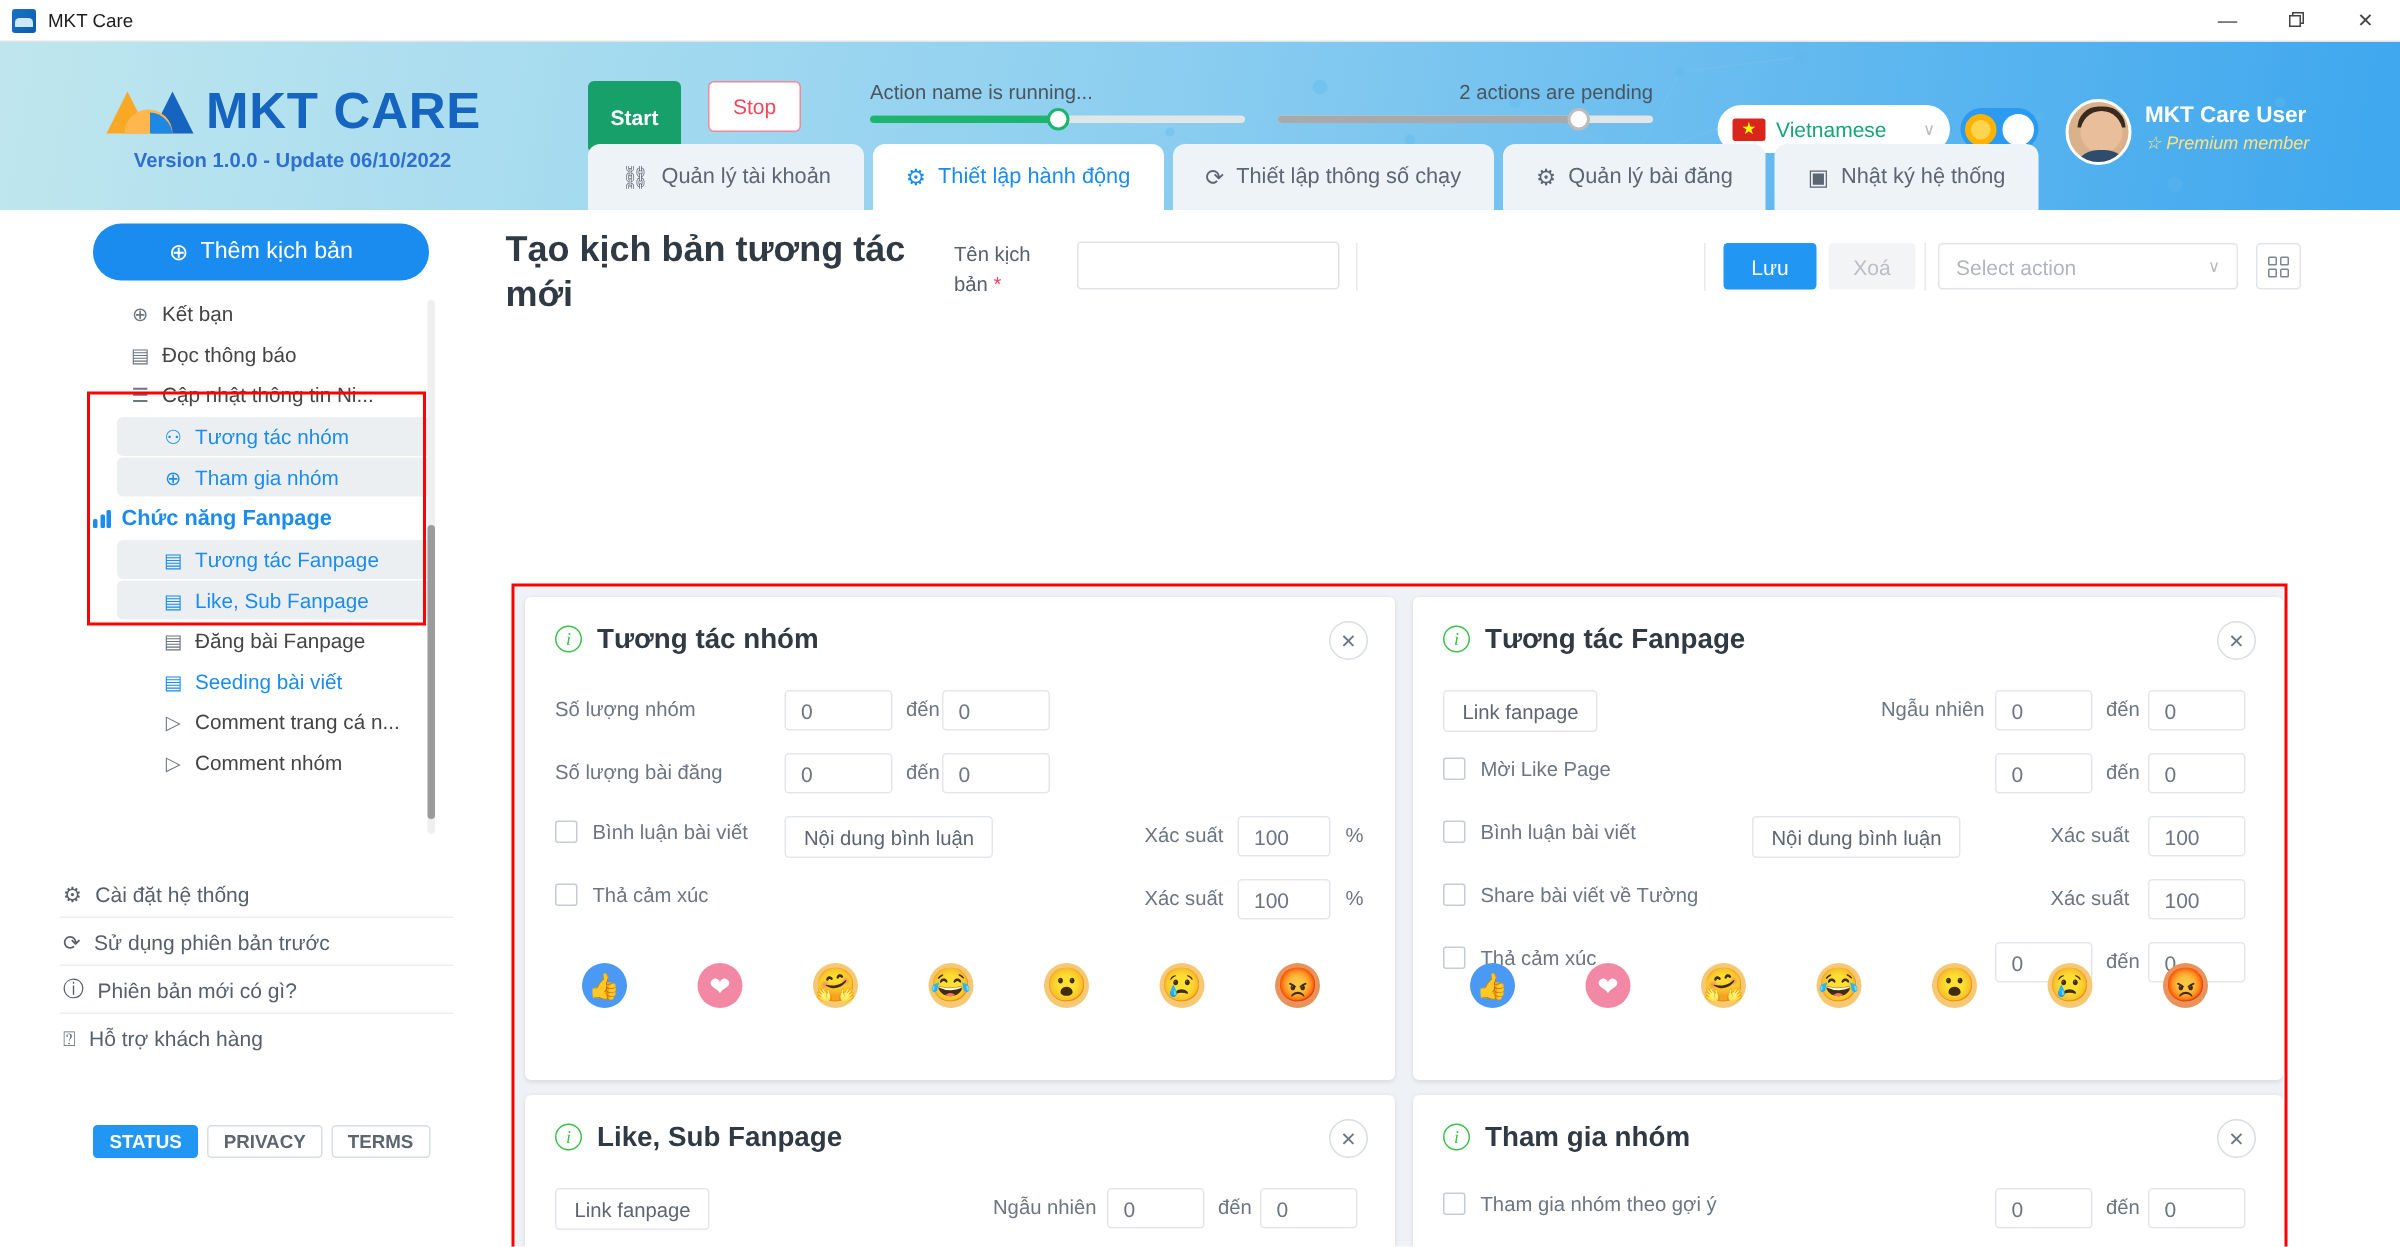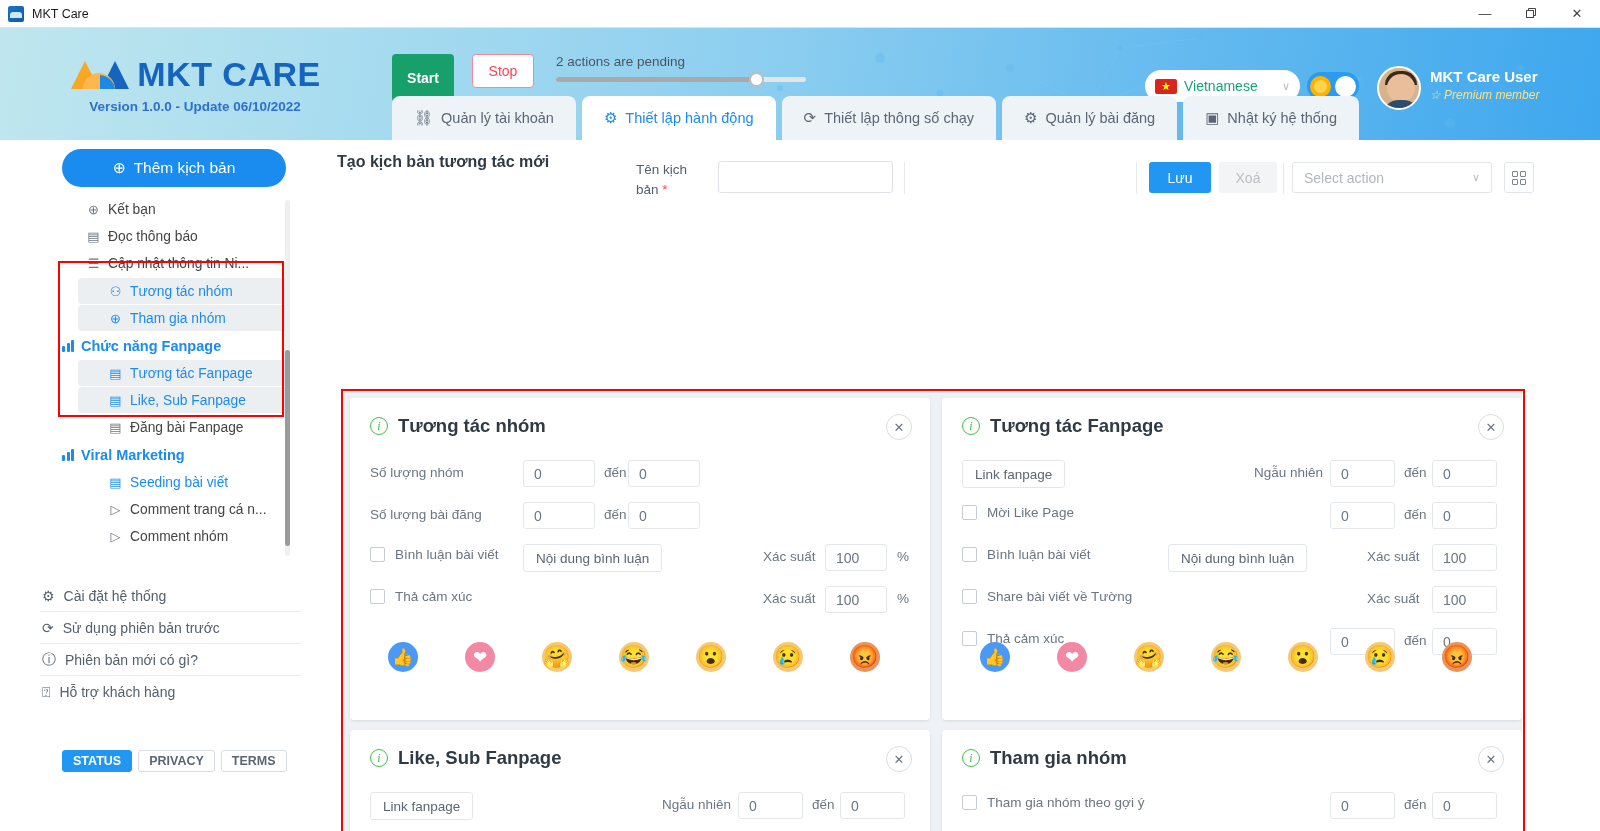--- a/index.html
+++ b/index.html
@@ -57,21 +57,21 @@
   .btn-start{
     width:62px;height:48px;background:#18a06a;color:#fff;border-radius:4px;
     display:flex;align-items:center;justify-content:center;font-size:14px;font-weight:bold;
     margin-left:0px;
   }
   .btn-stop{
     width:62px;height:34px;background:#fff;color:#f4465a;border:1px solid #f4869a;border-radius:4px;
     display:flex;align-items:center;justify-content:center;font-size:14px; margin-left:18px;
   }
   .prog-block{ margin-left:46px; width:250px; }
-  .prog-block.two{ margin-left:22px; }
+  .prog-block.two{ margin-left:22px;text-align:right; }
   .prog-label{ font-size:13.5px; color:#4a5560; margin-bottom:8px; white-space:nowrap;}
   .track{ position:relative; height:5px; border-radius:3px; background:#e2e6e6; }
   .track .fill{ position:absolute;left:0;top:0;height:5px;border-radius:3px;background:#1db46f; }
   .track .knob{
     position:absolute; top:-5px; width:15px;height:15px;border-radius:50%;
     background:#fff; border:2px solid #1db46f;
   }
   .track.grey .fill{ background:#a9a9a9; }
   .track.grey .knob{ border-color:#bdbdbd; }
 
@@ -148,21 +148,21 @@
   .legal{ position:absolute; left:62px; top:610px; display:flex; gap:6px; }
   .legal .chip{
     height:22px; padding:0 10px; border:1px solid #d7dde3; border-radius:3px; background:#fff;
     display:flex;align-items:center;font-size:12.5px;color:#5c6672;font-weight:bold;
   }
   .legal .chip.on{ background:#2196f3; color:#fff; border-color:#2196f3; }
 
   
   .page-title{
     position:absolute; left:337px; top:12px; width:290px;
-    font-size:16px; font-weight:bold; color:#2f3a45; line-height:1.24;
+    font-size:24px; font-weight:bold; color:#2f3a45; line-height:1.24;
   }
   .lbl-scn{ position:absolute; left:636px; top:20px; width:70px; font-size:13.5px; color:#55606b; line-height:1.5; }
   .req{ color:#f4465a; }
   .inp-scn{
     position:absolute; left:718px; top:21px; width:175px; height:32px;
     border:1px solid #dfe3e8; border-radius:3px; background:#fff;
   }
   .vsep{ position:absolute; width:1px; background:#e6e9ed; }
   .chk-random{ position:absolute; left:910px; top:23px; display:flex; gap:8px; width:215px;}
   .cbx{ width:15px;height:15px;border:1px solid #c6ccd3;border-radius:2px;background:#fff;flex:0 0 auto; }
@@ -303,20 +303,27 @@
       </div>
       <div class="brand-text">MKT CARE</div>
     </div>
     <div class="brand-ver">Version 1.0.0 - Update 06/10/2022</div>
   </div>
 
   <div class="ctrl-area">
     <div class="btn-start">Start</div>
     <div class="btn-stop">Stop</div>
 
+    <div class="prog-block">
+      <div class="prog-label">Action name is running...</div>
+      <div class="track">
+        <div class="fill" style="width:50%"></div>
+        <div class="knob" style="left:calc(50% - 7px)"></div>
+      </div>
+    </div>
 
     <div class="prog-block two">
       <div class="prog-label">2 actions are pending</div>
       <div class="track grey">
         <div class="fill" style="width:80%"></div>
         <div class="knob" style="left:calc(80% - 7px)"></div>
       </div>
     </div>
   </div>
 
@@ -410,28 +417,20 @@
       </div>
       <div class="nav-sub sel">
         <span class="ic">▤</span>
         <span>Like, Sub Fanpage</span>
       </div>
       <div class="nav-sub plain">
         <span class="ic">▤</span>
         <span>Đăng bài Fanpage</span>
       </div>
 
-      <div class="nav-group">
-        <span class="bars">
-            <i style="height:6px"></i>
-            <i style="height:9px"></i>
-            <i style="height:12px"></i>
-          </span>
-        <span>Viral Marketing</span>
-      </div>
       <div class="nav-sub">
         <span class="ic">▤</span>
         <span>Seeding bài viết</span>
       </div>
       <div class="nav-sub plain">
         <span class="ic">▷</span>
         <span>Comment trang cá n...</span>
       </div>
       <div class="nav-sub plain">
         <span class="ic">▷</span>

